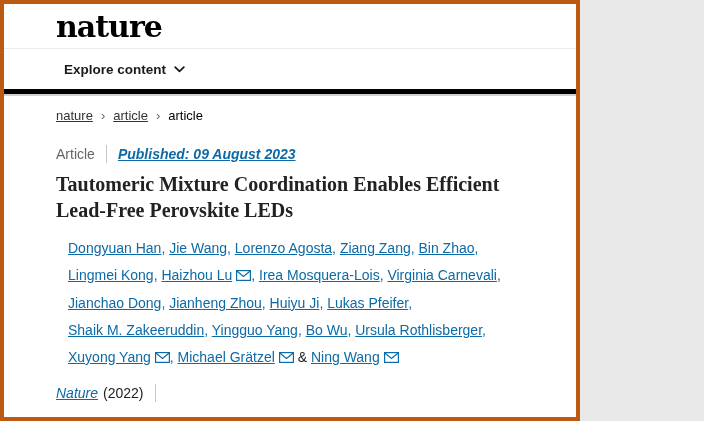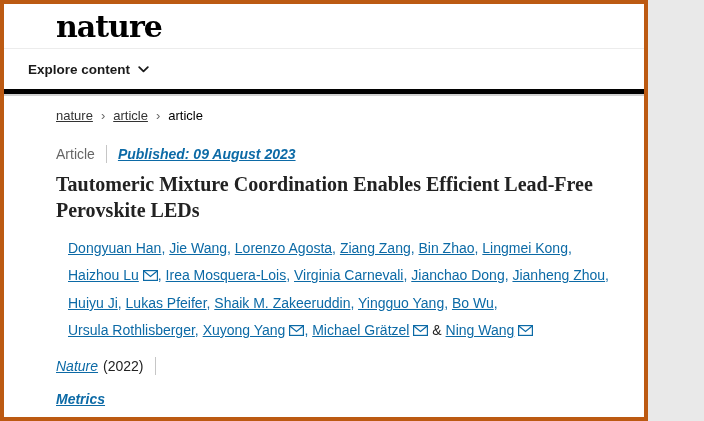--- a/index.html
+++ b/index.html
@@ -1,27 +1,27 @@
 <!DOCTYPE html>
 <html><head>
 <meta charset="utf-8">
 <style>
   html,body{margin:0;padding:0;background:#e9e9e9;}
   .page{
-    position:relative;width:648px;height:421px;box-sizing:border-box;
+    position:relative;width:580px;height:421px;box-sizing:border-box;
     border:4px solid #bc5a12;background:#ffffff;overflow:hidden;
     font-family:"Liberation Sans","DejaVu Sans",sans-serif;color:#222;
   }
   
   .logo-band{padding:7px 0 5px 52px;background:#ffffff;border-bottom:1px solid #ececec;}
   .logo{
     font-family:"DejaVu Serif","Liberation Serif",serif;font-weight:700;
     font-size:30px;line-height:32px;letter-spacing:-1px;color:#000;text-decoration:none;display:inline-block;
   }
-  .main-nav{display:flex;align-items:center;gap:32px;height:40px;padding-left:24px;background:#fff;}
+  .main-nav{display:flex;align-items:center;gap:32px;height:40px;padding-left:60px;background:#fff;}
   .nav-item{display:flex;align-items:center;gap:8px;font-size:13.5px;font-weight:700;color:#1a1a1a;cursor:pointer;white-space:nowrap;}
   .nav-item svg{display:block;}
   .black-bar{height:5px;background:#010101;box-shadow:0 2px 0 rgba(0,0,0,0.18);}
   
   main{padding:14px 28px 0 52px;}
   .breadcrumb{font-size:13px;color:#333;margin-bottom:22px;display:flex;align-items:center;gap:8px;}
   .crumb-link{color:#333;text-decoration:underline;cursor:pointer;}
   .crumb-current{color:#000;text-decoration:none;}
   .crumb-sep{color:#666;font-size:13px;}
   .meta-row{display:flex;align-items:center;font-size:14px;color:#666;margin-bottom:8px;}

